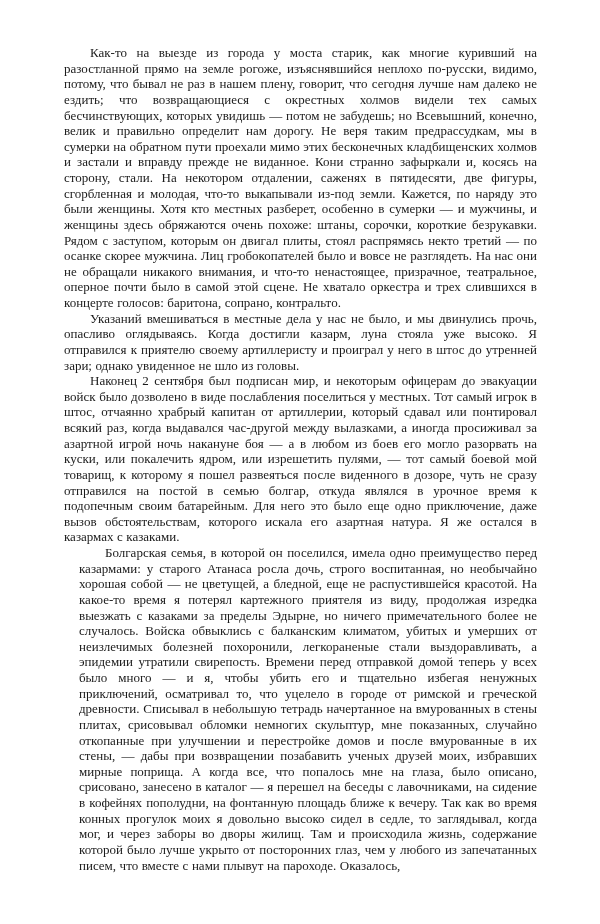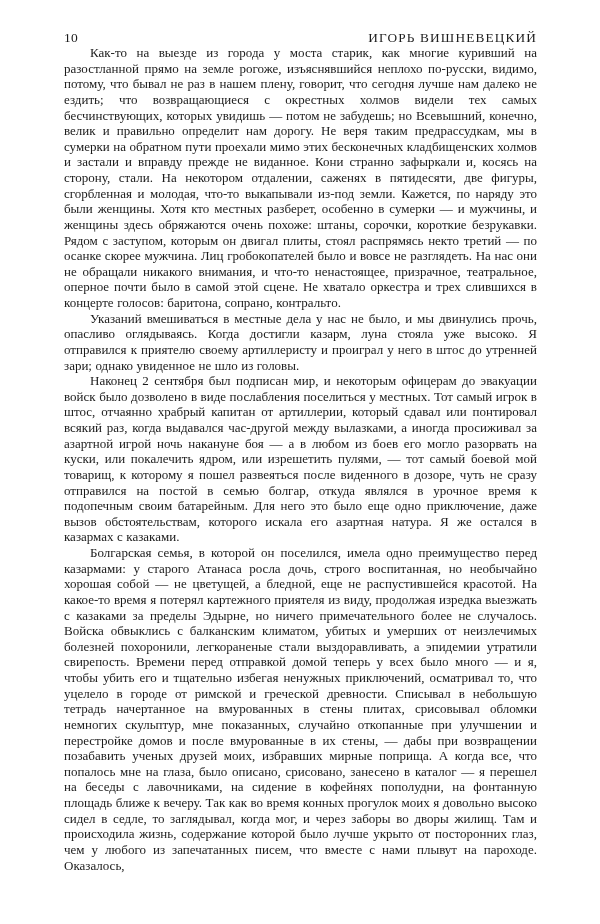--- a/index.html
+++ b/index.html
@@ -51,31 +51,28 @@
     color: #1a1a1a;
   }
   .textblock p {
     margin: 0;
     text-indent: 26px;
     text-align: justify;
     word-spacing: 0.02em;
   }
   .textblock p:last-child {
     text-align: justify;
+    margin-left: 15px;
   }
 </style>
 </head>
 <body>
 
 <div class="page">
 
-  <div class="running-head">
-    <span class="folio">10</span>
-    <span class="head-title">ИГОРЬ  ВИШНЕВЕЦКИЙ</span>
-  </div>
 
   <div class="textblock">
     <p>Как-то на выезде из города у моста старик, как многие куривший на разостланной прямо на земле рогоже, изъяснявшийся неплохо по-русски, видимо, потому, что бывал не раз в нашем плену, говорит, что сегодня лучше нам далеко не ездить; что возвращающиеся с окрестных холмов видели тех самых бесчинствующих, которых увидишь — потом не забудешь; но Всевышний, конечно, велик и правильно определит нам дорогу. Не веря таким предрассудкам, мы в сумерки на обратном пути проехали мимо этих бесконечных кладбищенских холмов и застали и вправду прежде не виданное. Кони странно зафыркали и, косясь на сторону, стали. На некотором отдалении, саженях в пятидесяти, две фигуры, сгорбленная и молодая, что-то выкапывали из-под земли. Кажется, по наряду это были женщины. Хотя кто местных разберет, особенно в сумерки — и мужчины, и женщины здесь обряжаются очень похоже: штаны, сорочки, короткие безрукавки. Рядом с заступом, которым он двигал плиты, стоял распрямясь некто третий — по осанке скорее мужчина. Лиц гробокопателей было и вовсе не разглядеть. На нас они не обращали никакого внимания, и что-то ненастоящее, призрачное, театральное, оперное почти было в самой этой сцене. Не хватало оркестра и трех слившихся в концерте голосов: баритона, сопрано, контральто.</p>
     <p>Указаний вмешиваться в местные дела у нас не было, и мы двинулись прочь, опасливо оглядываясь. Когда достигли казарм, луна стояла уже высоко. Я отправился к приятелю своему артиллеристу и проиграл у него в штос до утренней зари; однако увиденное не шло из головы.</p>
     <p>Наконец 2 сентября был подписан мир, и некоторым офицерам до эвакуации войск было дозволено в виде послабления поселиться у местных. Тот самый игрок в штос, отчаянно храбрый капитан от артиллерии, который сдавал или понтировал всякий раз, когда выдавался час-другой между вылазками, а иногда просиживал за азартной игрой ночь накануне боя — а в любом из боев его могло разорвать на куски, или покалечить ядром, или изрешетить пулями, — тот самый боевой мой товарищ, к которому я пошел развеяться после виденного в дозоре, чуть не сразу отправился на постой в семью болгар, откуда являлся в урочное время к подопечным своим батарейным. Для него это было еще одно приключение, даже вызов обстоятельствам, которого искала его азартная натура. Я же остался в казармах с казаками.</p>
     <p>Болгарская семья, в которой он поселился, имела одно преимущество перед казармами: у старого Атанаса росла дочь, строго воспитанная, но необычайно хорошая собой — не цветущей, а бледной, еще не распустившейся красотой. На какое-то время я потерял картежного приятеля из виду, продолжая изредка выезжать с казаками за пределы Эдырне, но ничего примечательного более не случалось. Войска обвыклись с балканским климатом, убитых и умерших от неизлечимых болезней похоронили, легкораненые стали выздоравливать, а эпидемии утратили свирепость. Времени перед отправкой домой теперь у всех было много — и я, чтобы убить его и тщательно избегая ненужных приключений, осматривал то, что уцелело в городе от римской и греческой древности. Списывал в небольшую тетрадь начертанное на вмурованных в стены плитах, срисовывал обломки немногих скульптур, мне показанных, случайно откопанные при улучшении и перестройке домов и после вмурованные в их стены, — дабы при возвращении позабавить ученых друзей моих, избравших мирные поприща. А когда все, что попалось мне на глаза, было описано, срисовано, занесено в каталог — я перешел на беседы с лавочниками, на сидение в кофейнях пополудни, на фонтанную площадь ближе к вечеру. Так как во время конных прогулок моих я довольно высоко сидел в седле, то заглядывал, когда мог, и через заборы во дворы жилищ. Там и происходила жизнь, содержание которой было лучше укрыто от посторонних глаз, чем у любого из запечатанных писем, что вместе с нами плывут на пароходе. Оказалось,</p>
   </div>
 
 </div>
 

